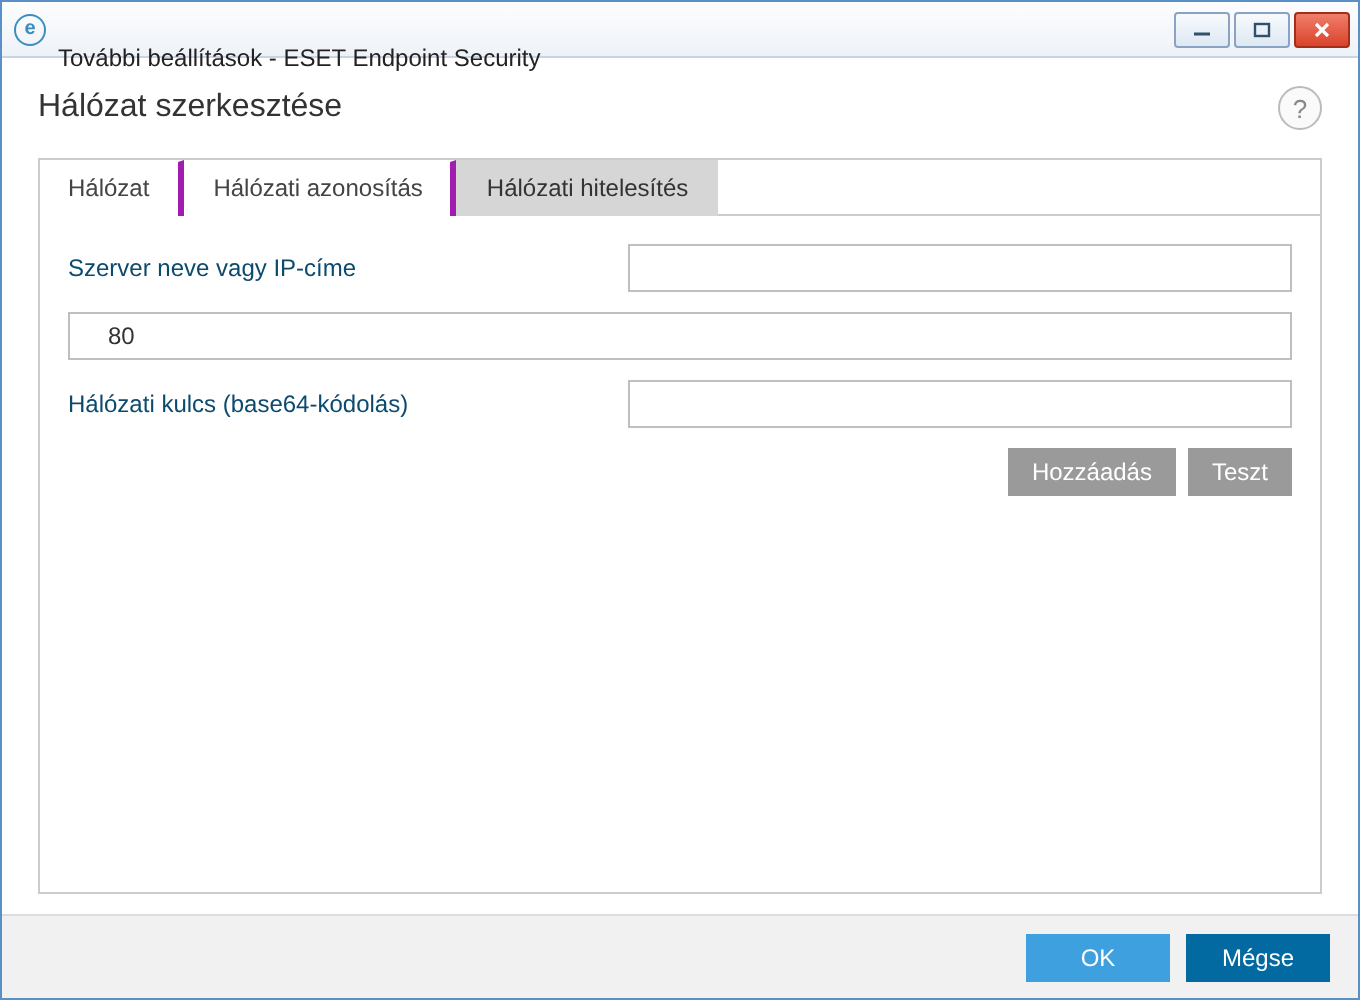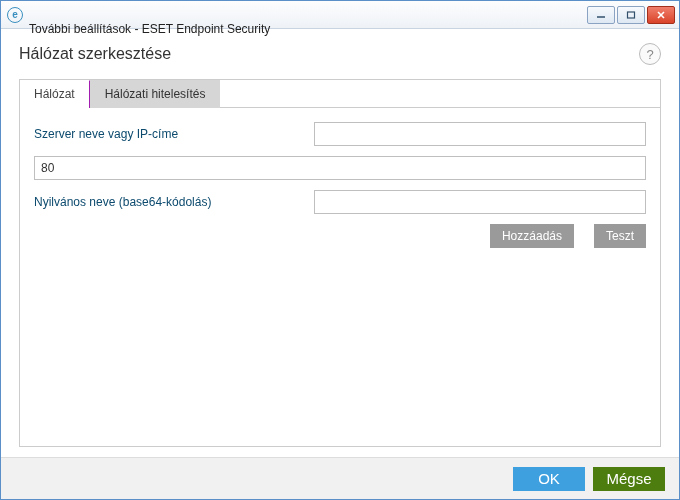--- a/index.html
+++ b/index.html
@@ -15,37 +15,37 @@
     .winbtn.close { background: linear-gradient(#f07e6a,#d9432a); border-color: #a32f1b; color: #fff; font-weight: bold; font-size: 10px; }
 
     .body { flex: 1; padding: 14px 18px 10px 18px; display: flex; flex-direction: column; }
     .header-row { display: flex; align-items: center; justify-content: space-between; margin-bottom: 14px; }
     .page-title { font-size: 16px; color: #333; font-weight: 400; }
     .help { width: 22px; height: 22px; border: 1px solid #bbb; border-radius: 50%; display: flex; align-items: center; justify-content: center; color: #888; font-size: 13px; cursor: default; background: #fafafa; }
 
     .panel { border: 1px solid #ccc; flex: 1; display: flex; flex-direction: column; background: #fff; }
     .tabs { display: flex; border-bottom: 1px solid #ccc; background: #fff; }
     .tab { padding: 6px 14px 7px 14px; font-size: 12px; color: #444; border: 1px solid transparent; border-bottom: none; margin-bottom: -1px; cursor: default; }
-    .tab.inactive { background: #fff; border-right: 1px solid #a21caf; }
+    .tab.inactive { background: #fff; border-right: 3px solid #a21caf; }
     .tab.inactive:first-child { border-left: none; }
     .tab.active { background: #d6d6d6; color: #333; text-align: center; }
 
     .tab-content { padding: 14px 14px; flex: 1; }
 
     .form-row { display: flex; align-items: center; margin-bottom: 10px; }
     .form-label { width: 280px; font-size: 12px; color: #0c4a6e; }
-    .form-input { flex: 1; height: 24px; border: 1px solid #bfbfbf; padding: 2px 6px; font-size: 12px; color: #333; background: #fff; }
+    .form-input { flex: 1; height: 24px; border: 1px solid #bfbfbf; padding: 2px 19px; font-size: 12px; color: #333; background: #fff; }
 
-    .btn-row { display: flex; justify-content: flex-end; gap: 20px; margin-top: 6px; }
+    .btn-row { display: flex; justify-content: flex-end; gap: 6px; margin-top: 6px; }
     .btn { height: 24px; padding: 0 12px; background: #9a9a9a; color: #fff; border: none; font-size: 12px; cursor: default; display: flex; align-items: center; }
 
     .footer { height: 42px; background: #f1f1f1; border-top: 1px solid #ddd; display: flex; align-items: center; justify-content: flex-end; padding: 0 14px; gap: 8px; }
-    .fbtn { min-width: 72px; height: 24px; border: none; color: #fff; font-size: 15px; display: flex; align-items: center; justify-content: center; cursor: default; }
+    .fbtn { min-width: 72px; height: 24px; border: none; color: #fff; font-size: 12px; display: flex; align-items: center; justify-content: center; cursor: default; }
     .fbtn.primary { background: #3fa0e0; }
-    .fbtn.secondary { background: #4d7c0f; }
+    .fbtn.secondary { background: #0369a1; }
   </style>
 </head>
 <body>
 
 <div class="window">
   <div class="titlebar">
     <div class="appicon">
         <span>e</span>
       </div>
     <div class="title">További beállítások - ESET Endpoint Security</div>
@@ -71,33 +71,34 @@
 
   <div class="body">
     <div class="header-row">
       <div class="page-title">Hálózat szerkesztése</div>
       <div class="help">?</div>
     </div>
 
     <div class="panel">
       <div class="tabs">
         <div class="tab inactive"><span>Hálózat</span></div>
+        <div class="tab inactive"><span>Hálózati azonosítás</span></div>
         <div class="tab active"><span>Hálózati hitelesítés</span></div>
       </div>
 
       <div class="tab-content">
         <div class="form-row">
           <div class="form-label">Szerver neve vagy IP-címe</div>
           <input class="form-input" type="text" value="" style="">
         </div>
         <div class="form-row">
           <input class="form-input" type="text" value="80" style="">
         </div>
         <div class="form-row">
-          <div class="form-label">Nyilvános neve (base64-kódolás)</div>
+          <div class="form-label">Hálózati kulcs (base64-kódolás)</div>
           <input class="form-input" type="text" value="" style="">
         </div>
         <div class="btn-row">
           <button class="btn">
               <span>Hozzáadás</span>
             </button>
           <button class="btn">
               <span>Teszt</span>
             </button>
         </div>

